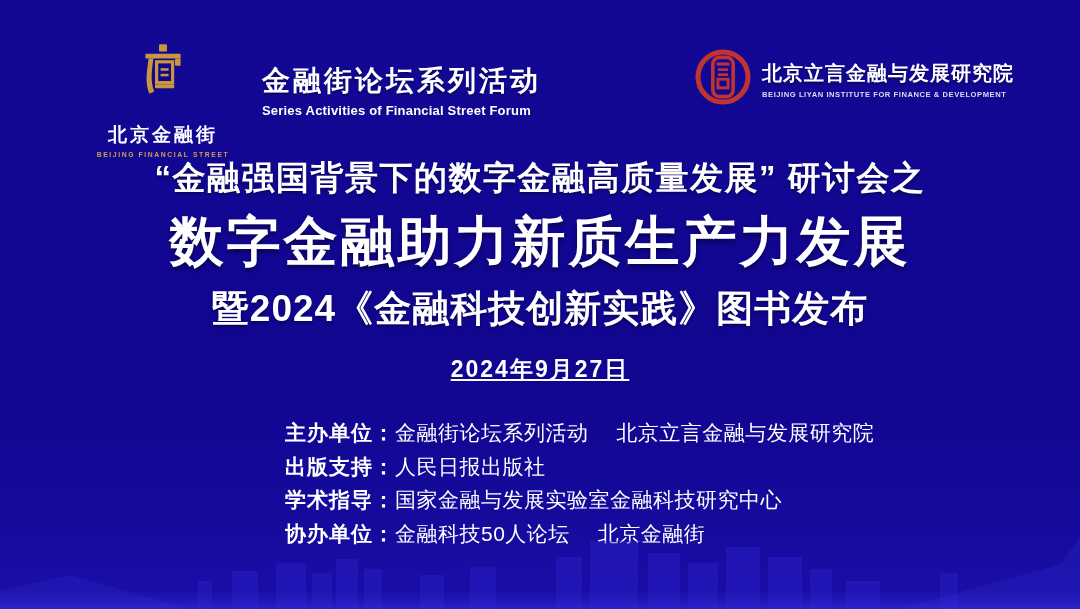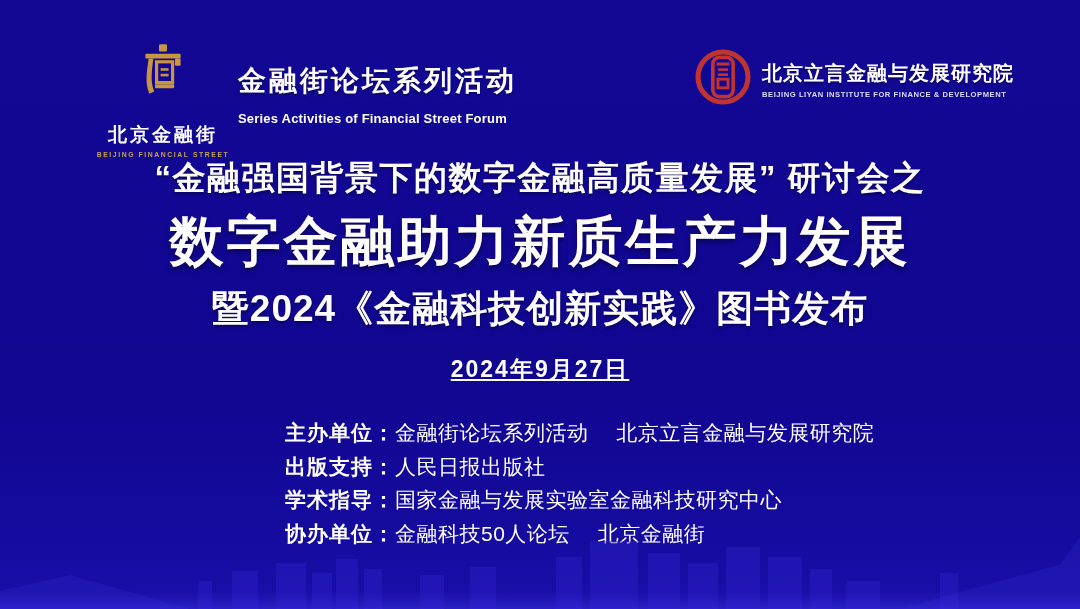--- a/index.html
+++ b/index.html
@@ -12,21 +12,21 @@
     position:relative;width:1080px;height:609px;
     background:linear-gradient(180deg,#130894 0%,#110690 62%,#150b9e 88%,#1a10ab 100%);
     color:#ffffff;
   }
   
   .hdr-left{position:absolute;left:88px;top:44px;display:flex;align-items:flex-start;}
   .fs-logo{display:flex;flex-direction:column;align-items:center;width:150px;}
   .fs-calli{font-family:"Liberation Serif",serif;font-weight:700;font-size:19px;
     letter-spacing:3px;margin-top:16px;white-space:nowrap;}
   .fs-en{font-size:6.8px;letter-spacing:1.6px;color:#c9a04a;font-weight:700;margin-top:3px;white-space:nowrap;}
-  .fs-titles{margin-top:18px;display:flex;flex-direction:column;gap:8px;}
+  .fs-titles{margin-left:24px;margin-top:18px;display:flex;flex-direction:column;}
   .fs-title-cn{font-size:28px;font-weight:800;letter-spacing:3px;white-space:nowrap;
     text-shadow:0 2px 2px rgba(0,0,30,.4);}
   .fs-title-en{font-size:13px;font-weight:700;letter-spacing:.2px;margin-top:3px;white-space:nowrap;}
   .hdr-right{position:absolute;right:66px;top:48px;display:flex;align-items:center;}
   .ly-text{margin-left:10px;display:flex;flex-direction:column;}
   .ly-cn{font-size:20px;font-weight:800;letter-spacing:1px;white-space:nowrap;
     text-shadow:0 2px 2px rgba(0,0,30,.4);}
   .ly-en{font-size:7.6px;font-weight:700;letter-spacing:.55px;color:#d9ddf4;margin-top:3px;white-space:nowrap;}
   
   .line{position:absolute;left:0;width:1080px;text-align:center;white-space:nowrap;}

